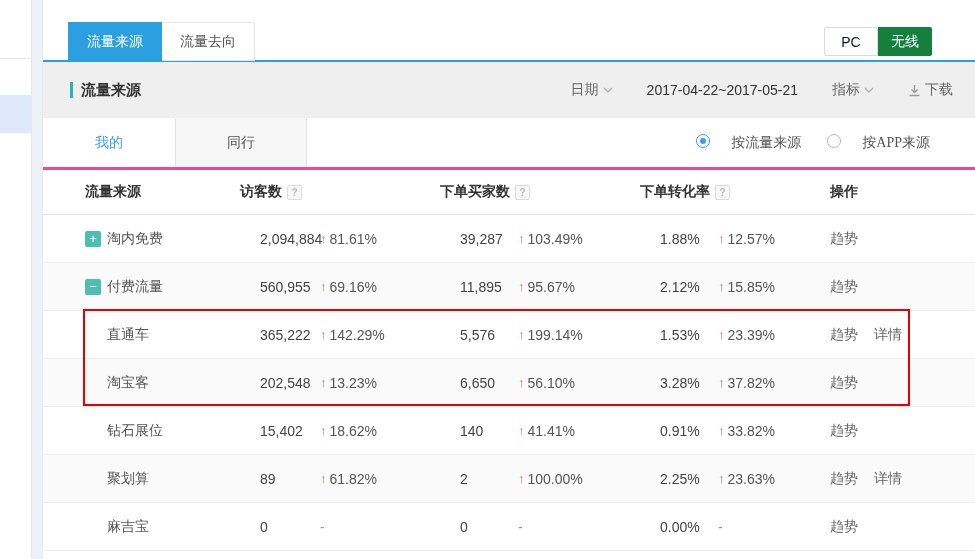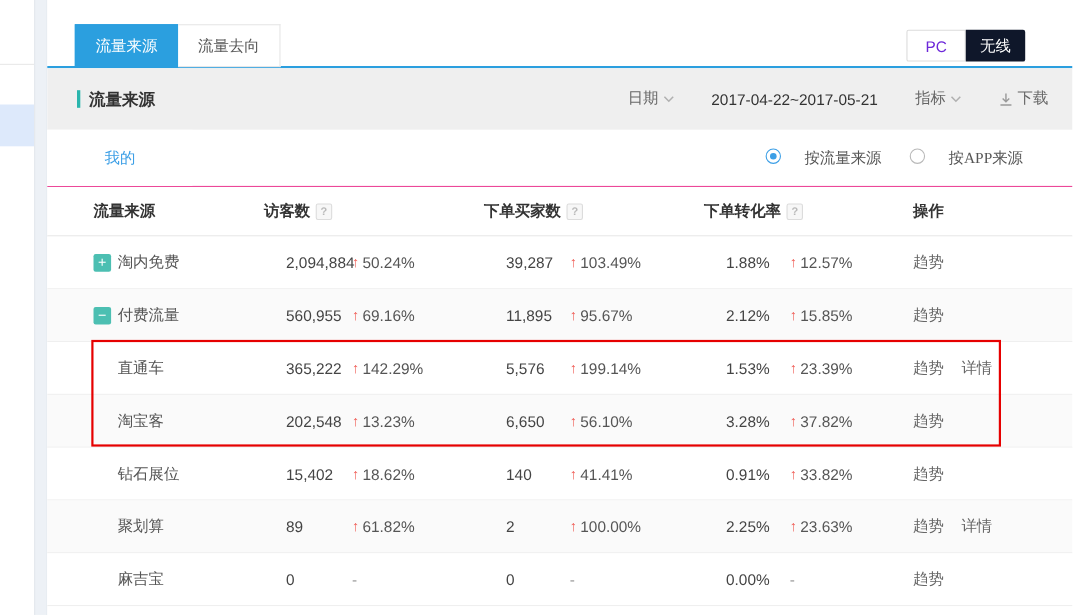--- a/index.html
+++ b/index.html
@@ -19,37 +19,37 @@
   .top-tabs { position:absolute; left:25px; top:22px; display:flex; height:39px; z-index:2; }
   .top-tab { min-width:85px; padding:0 18px; display:flex; align-items:center; justify-content:center;
     background:#fff; border:1px solid #e6e6e6; border-left:none; color:#555; cursor:pointer; }
   .top-tab:first-child { border-left:1px solid #e6e6e6; }
   .top-tab.active { background:#2b9fdf; border-color:#2b9fdf; color:#fff; }
   .blue-line { position:absolute; left:0; top:60px; width:932px; height:2px; background:#2b9fdf; }
 
   
   .device-toggle { position:absolute; top:27px; right:43px; display:flex; height:29px; z-index:2; }
   .device-btn { width:54px; display:flex; align-items:center; justify-content:center; cursor:pointer; }
-  .device-btn.pc { background:#fff; border:1px solid #dcdcdc; border-radius:2px 0 0 2px; color:#6d28d9; }
-  .device-btn.sel { background:#0f172a; color:#fff; border-radius:0 2px 2px 0; }
+  .device-btn.pc { background:#fff; border:1px solid #dcdcdc; border-radius:2px 0 0 2px; color:#0f172a; }
+  .device-btn.sel { background:#15803d; color:#fff; border-radius:0 2px 2px 0; }
 
   
   .toolbar { position:absolute; left:0; top:62px; width:932px; height:56px; background:#efefef;
     display:flex; align-items:center; padding:0 22px 0 27px; }
   .panel-title { display:flex; align-items:center; gap:8px; font-weight:bold; color:#333; font-size:15px; }
   .title-bar { width:3px; height:16px; background:#2ab5ad; }
   .toolbar-right { margin-left:auto; display:flex; align-items:center; gap:34px; color:#666; }
   .tb-item { display:flex; align-items:center; gap:4px; cursor:pointer; }
   .date-range { color:#333; }
   .chev { width:10px; height:10px; }
   .dl-icon { width:13px; height:13px; }
 
   
   .view-strip { position:absolute; left:0; top:118px; width:932px; height:52px; display:flex; background:#fff;
-    border-bottom:1px solid #ec4899; }
+    border-bottom:3px solid #ec4899; }
   .view-tab { width:132px; display:flex; align-items:center; justify-content:center; cursor:pointer; color:#555; }
   .view-tab.active { color:#3c9fe6; background:#fff; }
   .view-tab.idle { background:#f6f6f6; border-left:1px solid #e3e3e3; border-right:1px solid #e3e3e3; }
   .radios { margin-left:auto; display:flex; align-items:center; gap:26px; padding-right:45px; }
   .radio { display:flex; align-items:flex-start; gap:21px; cursor:pointer; color:#555;font-family:Liberation Serif, serif; }
   .radio-circle { width:14px; height:14px; border-radius:50%; border:1px solid #b9b9b9; background:#fff;
     display:flex; align-items:center; justify-content:center; }
   .radio.on .radio-circle { border-color:#3c9fe6; }
   .radio-dot { width:6px; height:6px; border-radius:50%; background:#3c9fe6; display:none; }
   .radio.on .radio-dot { display:block; }
@@ -127,20 +127,21 @@
               <path d="M6.5 1 v7 M3.5 5.5 L6.5 8.5 L9.5 5.5 M1.5 11.5 h10" fill="none" stroke="#9a9a9a" stroke-width="1.3"></path>
             </svg>
           <span>下载</span>
         </span>
       </div>
     </div>
 
     <div class="view-strip">
       <div id="viewTabs" style="display:flex">
           <div class="view-tab active">我的</div>
+          <div class="view-tab idle">同行</div>
         </div>
       <div class="radios" id="radios">
           <span class="radio on">
             <span class="radio-circle">
               <span class="radio-dot"></span>
             </span>
             <span>按流量来源</span>
           </span>
           <span class="radio">
             <span class="radio-circle"></span>
@@ -172,21 +173,21 @@
       </div>
       <div id="tableBody">
   <div class="grid-row t-row">
     <div class="name-cell">
       <span class="exp-icon">+</span>
       <span class="row-name">淘内免费</span>
     </div>
     <div class="num c-visitors">2,094,884</div>
     <div class="growth g-visitors">
               <span class="up-arrow">↑</span>
-              <span>50.24%</span>
+              <span>81.61%</span>
             </div>
     <div class="num c-buyers">39,287</div>
     <div class="growth g-buyers">
               <span class="up-arrow">↑</span>
               <span>103.49%</span>
             </div>
     <div class="num c-conv">1.88%</div>
     <div class="growth g-conv">
               <span class="up-arrow">↑</span>
               <span>12.57%</span>

